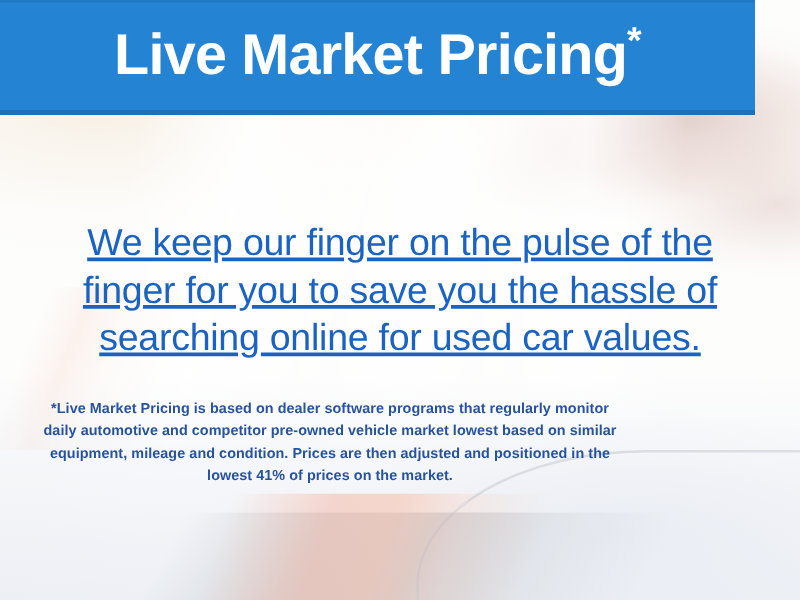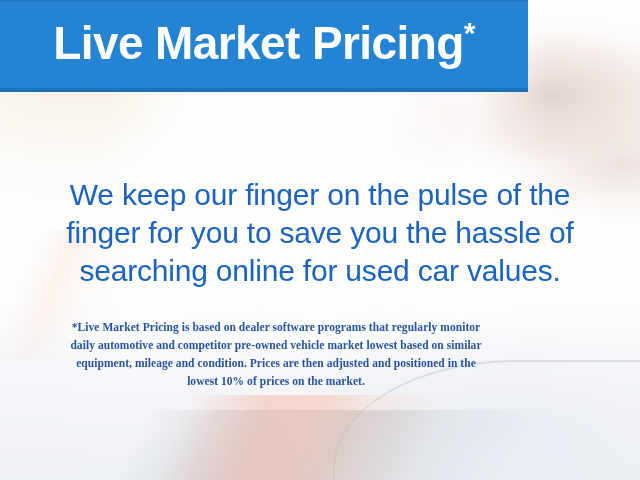--- a/index.html
+++ b/index.html
@@ -92,21 +92,21 @@
   
   .bg-wash {
     background: rgba(255,255,255,0.46);
   }
 
   
   .header-banner {
     position: absolute;
     left: 0;
     top: 0;
-    width: 528px;
+    width: 604px;
     height: 92px;
     z-index: 2;
     background: #2484d3;
     border-top: 2px solid #1f79c4;
     border-bottom: 4px solid #1c72ba;
     box-sizing: border-box;
     display: flex;
     align-items: center;
     justify-content: center;
   }
@@ -141,32 +141,33 @@
     font-size: 30px;
     font-weight: normal;
     line-height: 38px;
     letter-spacing: -0.2px;
     margin: 0;
     padding: 0;
   }
   .headline-line {
     display: block;
     white-space: nowrap;
+    text-decoration: underline;
   }
 
   
   .disclaimer {
     position: absolute;
-    left: 12px;
+    left: 0;
     top: 318px;
     width: 528px;
     z-index: 3;
     text-align: center;
     color: #27539e;
-    font-family: Liberation Serif, serif;
+    font-family: Liberation Sans, sans-serif;
     font-size: 11.5px;
     font-weight: bold;
     line-height: 18px;
     letter-spacing: 0.05px;
     margin: 0;
     padding: 0;
   }
   .disclaimer-line {
     display: block;
     white-space: nowrap;
@@ -196,16 +197,16 @@
   <div class="headline">
     <span class="headline-line">We keep our finger on the pulse of the</span>
     <span class="headline-line">finger for you to save you the hassle of</span>
     <span class="headline-line">searching online for used car values.</span>
   </div>
 
   <div class="disclaimer">
     <span class="disclaimer-line">*Live Market Pricing is based on dealer software programs that regularly monitor</span>
     <span class="disclaimer-line">daily automotive and competitor pre-owned vehicle market lowest based on similar</span>
     <span class="disclaimer-line">equipment, mileage and condition. Prices are then adjusted and positioned in the</span>
-    <span class="disclaimer-line">lowest 10% of prices on the market.</span>
+    <span class="disclaimer-line">lowest 41% of prices on the market.</span>
   </div>
 
 </div>
 
 </body></html>

